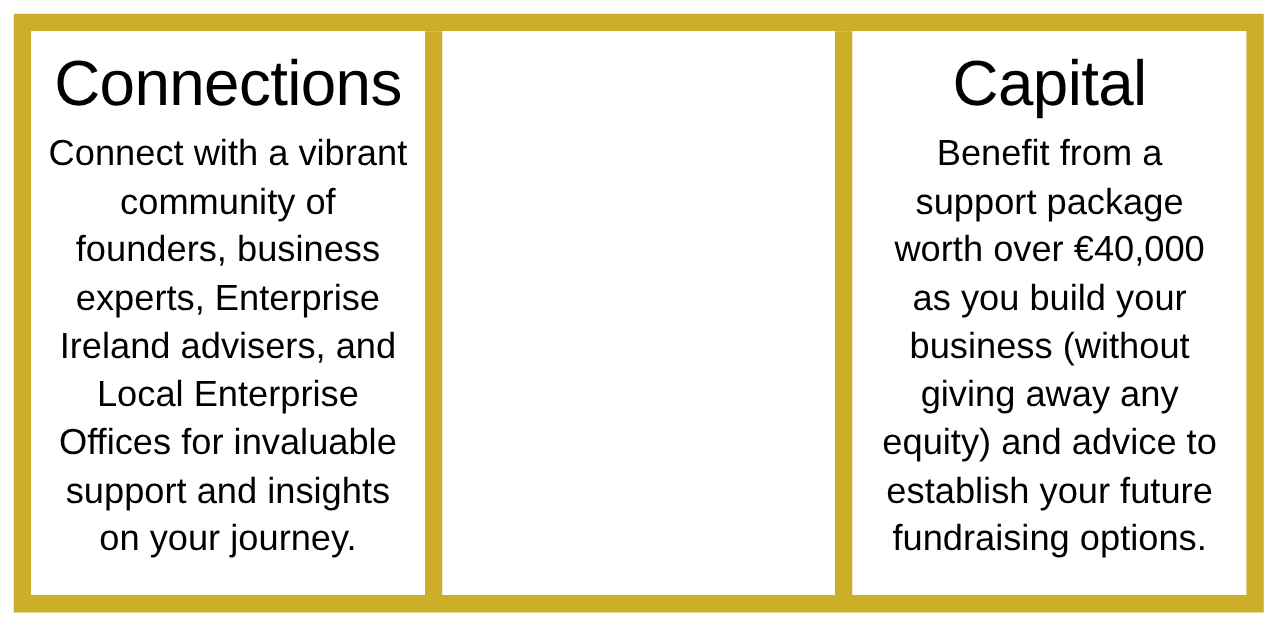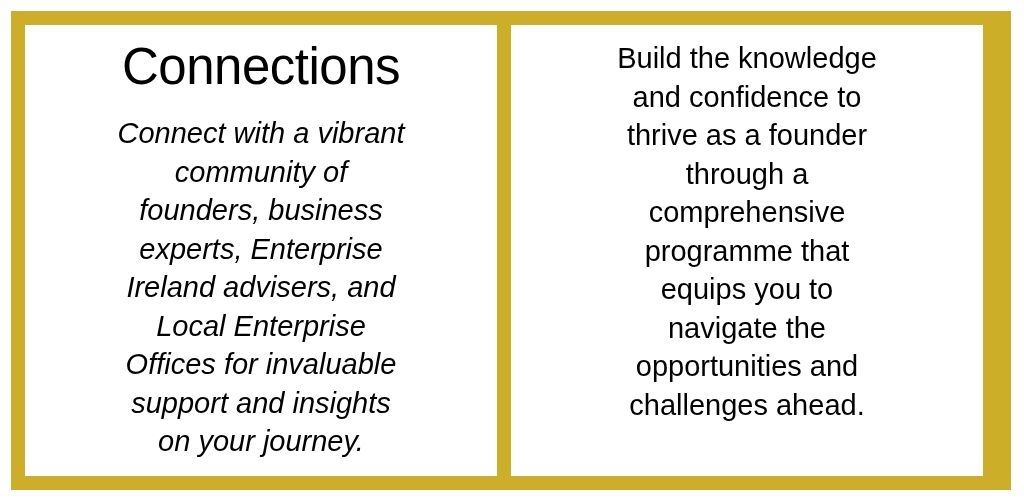--- a/index.html
+++ b/index.html
@@ -45,51 +45,54 @@
     align-self: stretch;
   }
 
   .panel-heading {
     font-size: 51px;
     line-height: 1.08;
     font-weight: 400;
     color: #000000;
     text-align: center;
     letter-spacing: -0.5px;
-    margin: 0 0 20px 0;
+    margin: 0 0 10px 0;
     white-space: nowrap;
   }
 
   .panel-body {
     font-size: 29px;
     line-height: 38.5px;
     font-weight: 400;
     color: #000000;
     text-align: center;
     margin: 0;
     max-width: 295px;
   }
 
   
-  .panel-1 .panel-body { max-width: 290px; font-style: italic; }
+  .panel-1 .panel-body { max-width: 290px; }
   .panel-2 .panel-body { max-width: 287px; }
   .panel-3 .panel-body { max-width: 278px; }
 </style>
 </head>
 <body>
 
 <div id="infographic">
 
   <div class="panel panel-1">
     <div class="panel-heading">Connections</div>
     <div class="panel-body">Connect with a vibrant community of founders, business experts, Enterprise Ireland advisers, and Local Enterprise Offices for invaluable support and insights on your journey.</div>
   </div>
 
   <div class="divider"></div>
 
   <div class="panel panel-2">
-    <div class="panel-body">Build the knowledge and confidence to thrive as a founder through a comprehensive programme that equips you to navigate the opportunities and challenges ahead.</div>
   </div>
 
   <div class="divider"></div>
 
+  <div class="panel panel-3">
+    <div class="panel-heading">Capital</div>
+    <div class="panel-body">Benefit from a support package worth over €40,000 as you build your business (without giving away any equity) and advice to establish your future fundraising options.</div>
+  </div>
 
 </div>
 
 </body></html>

